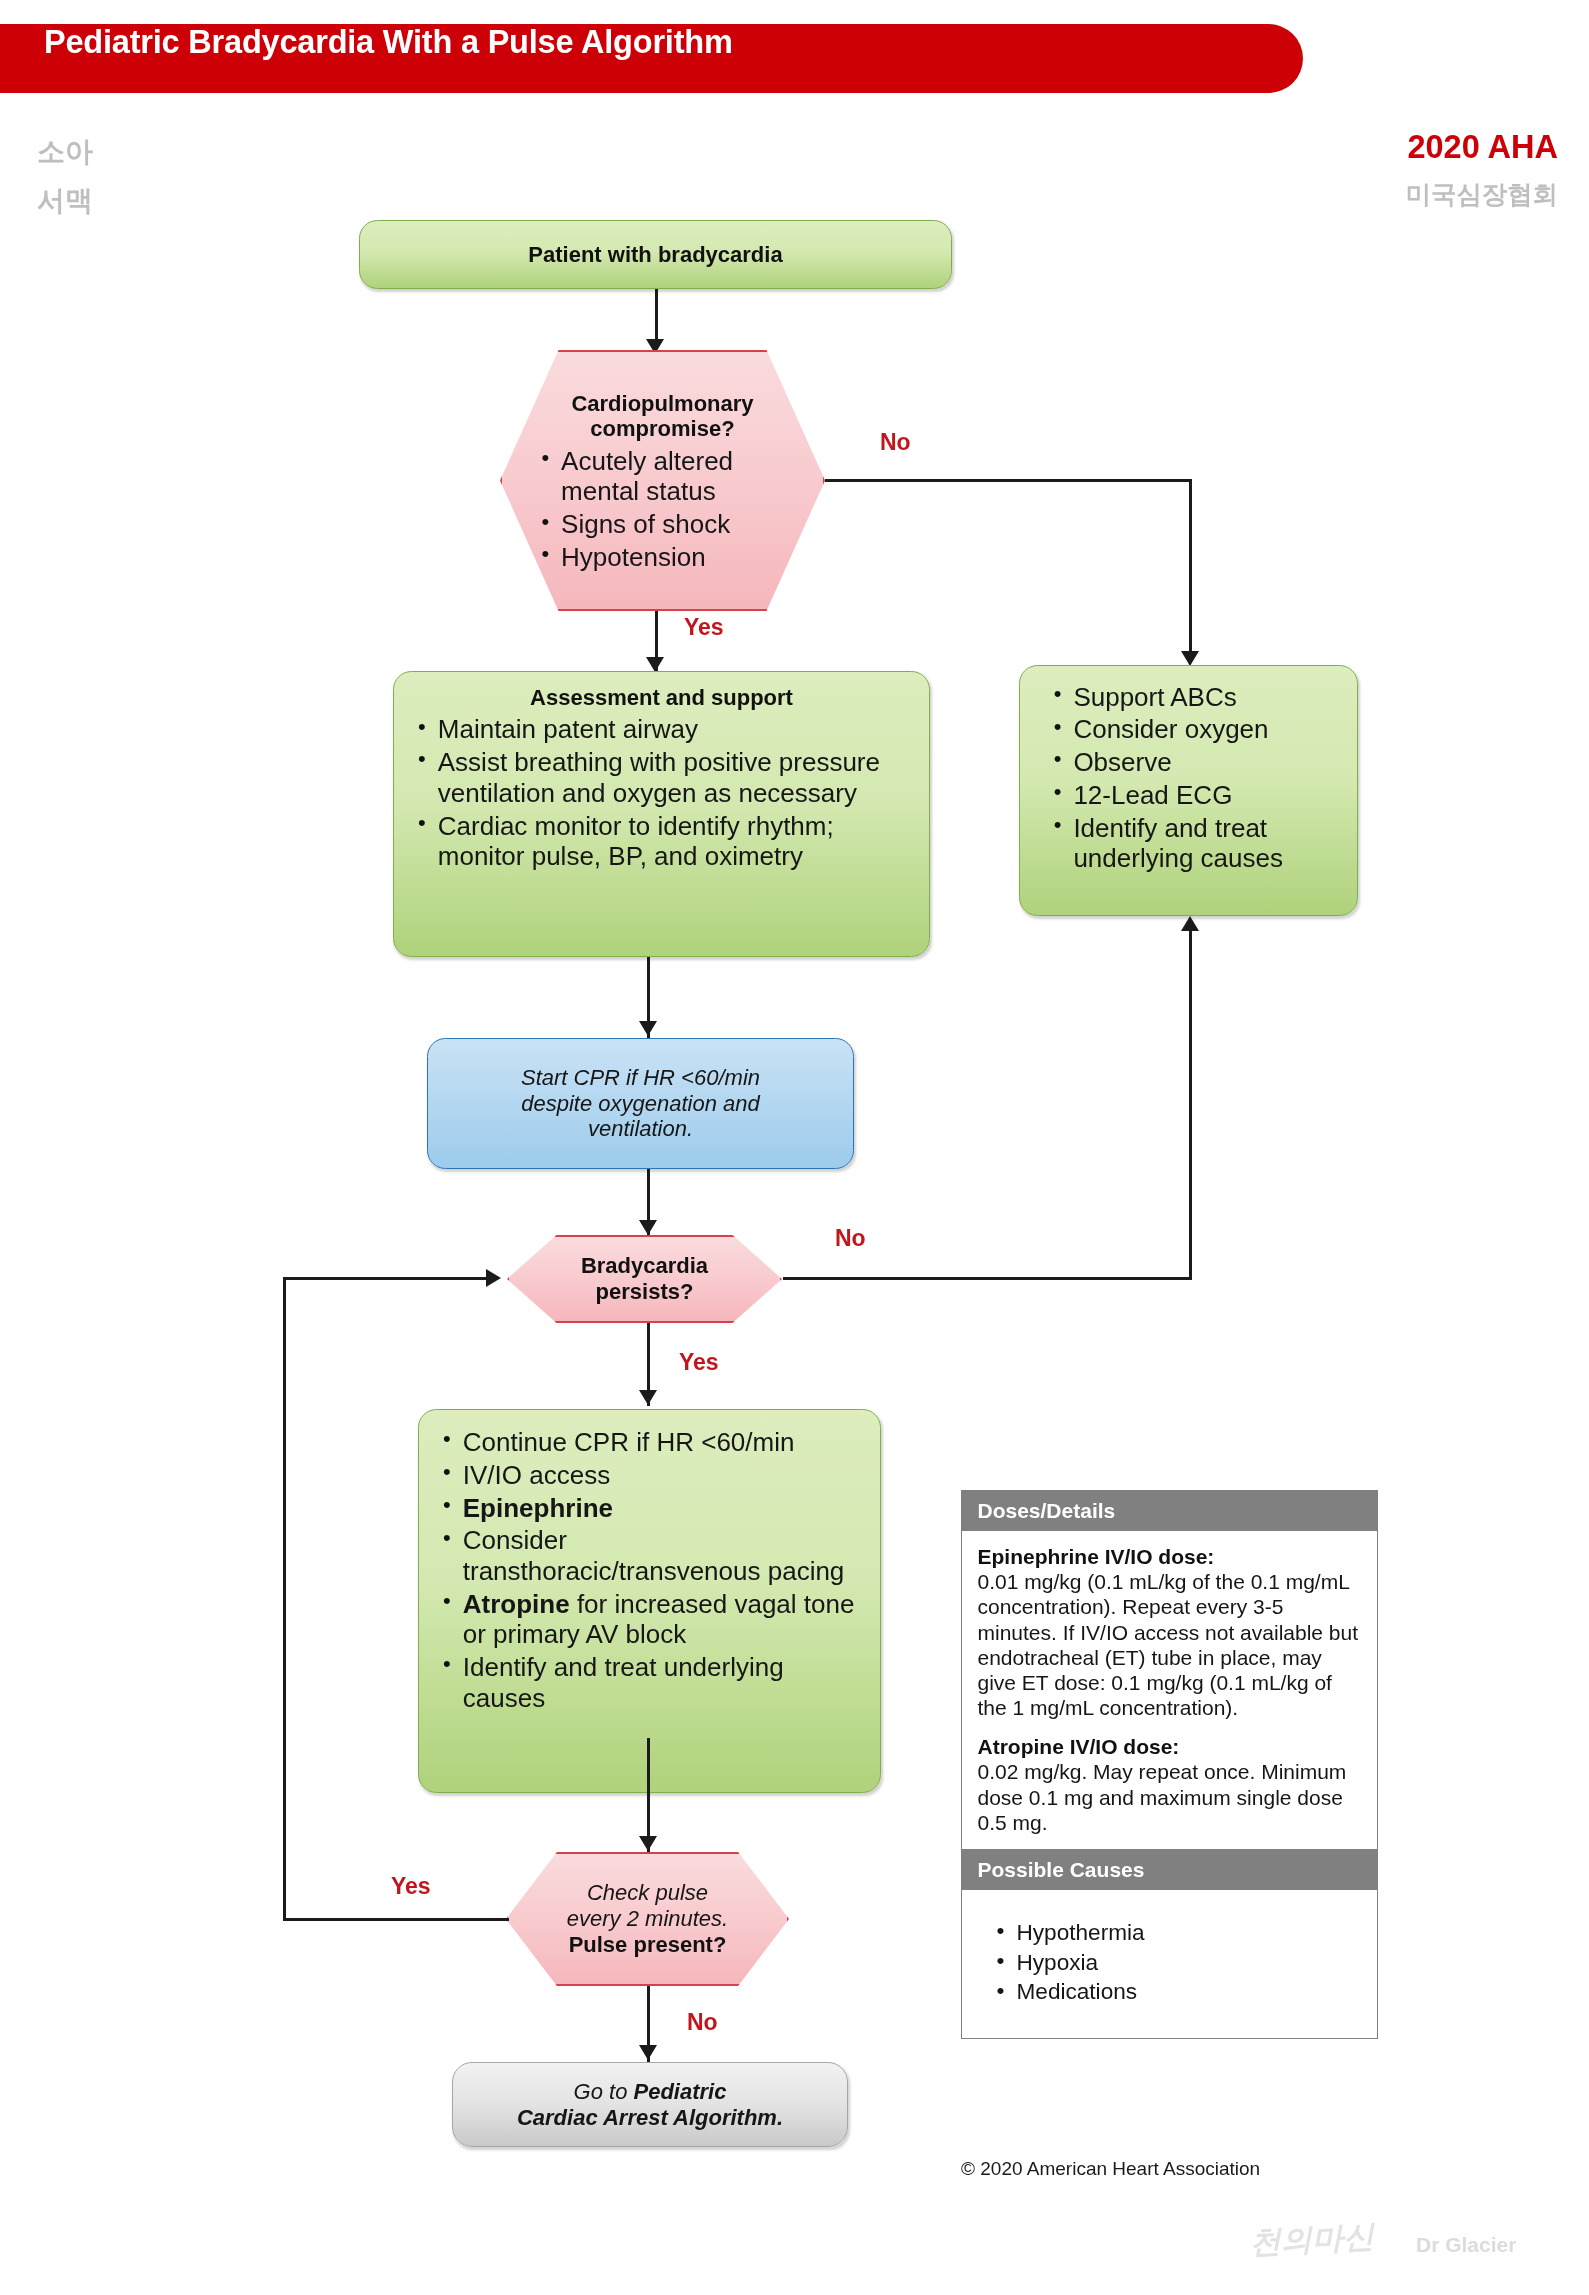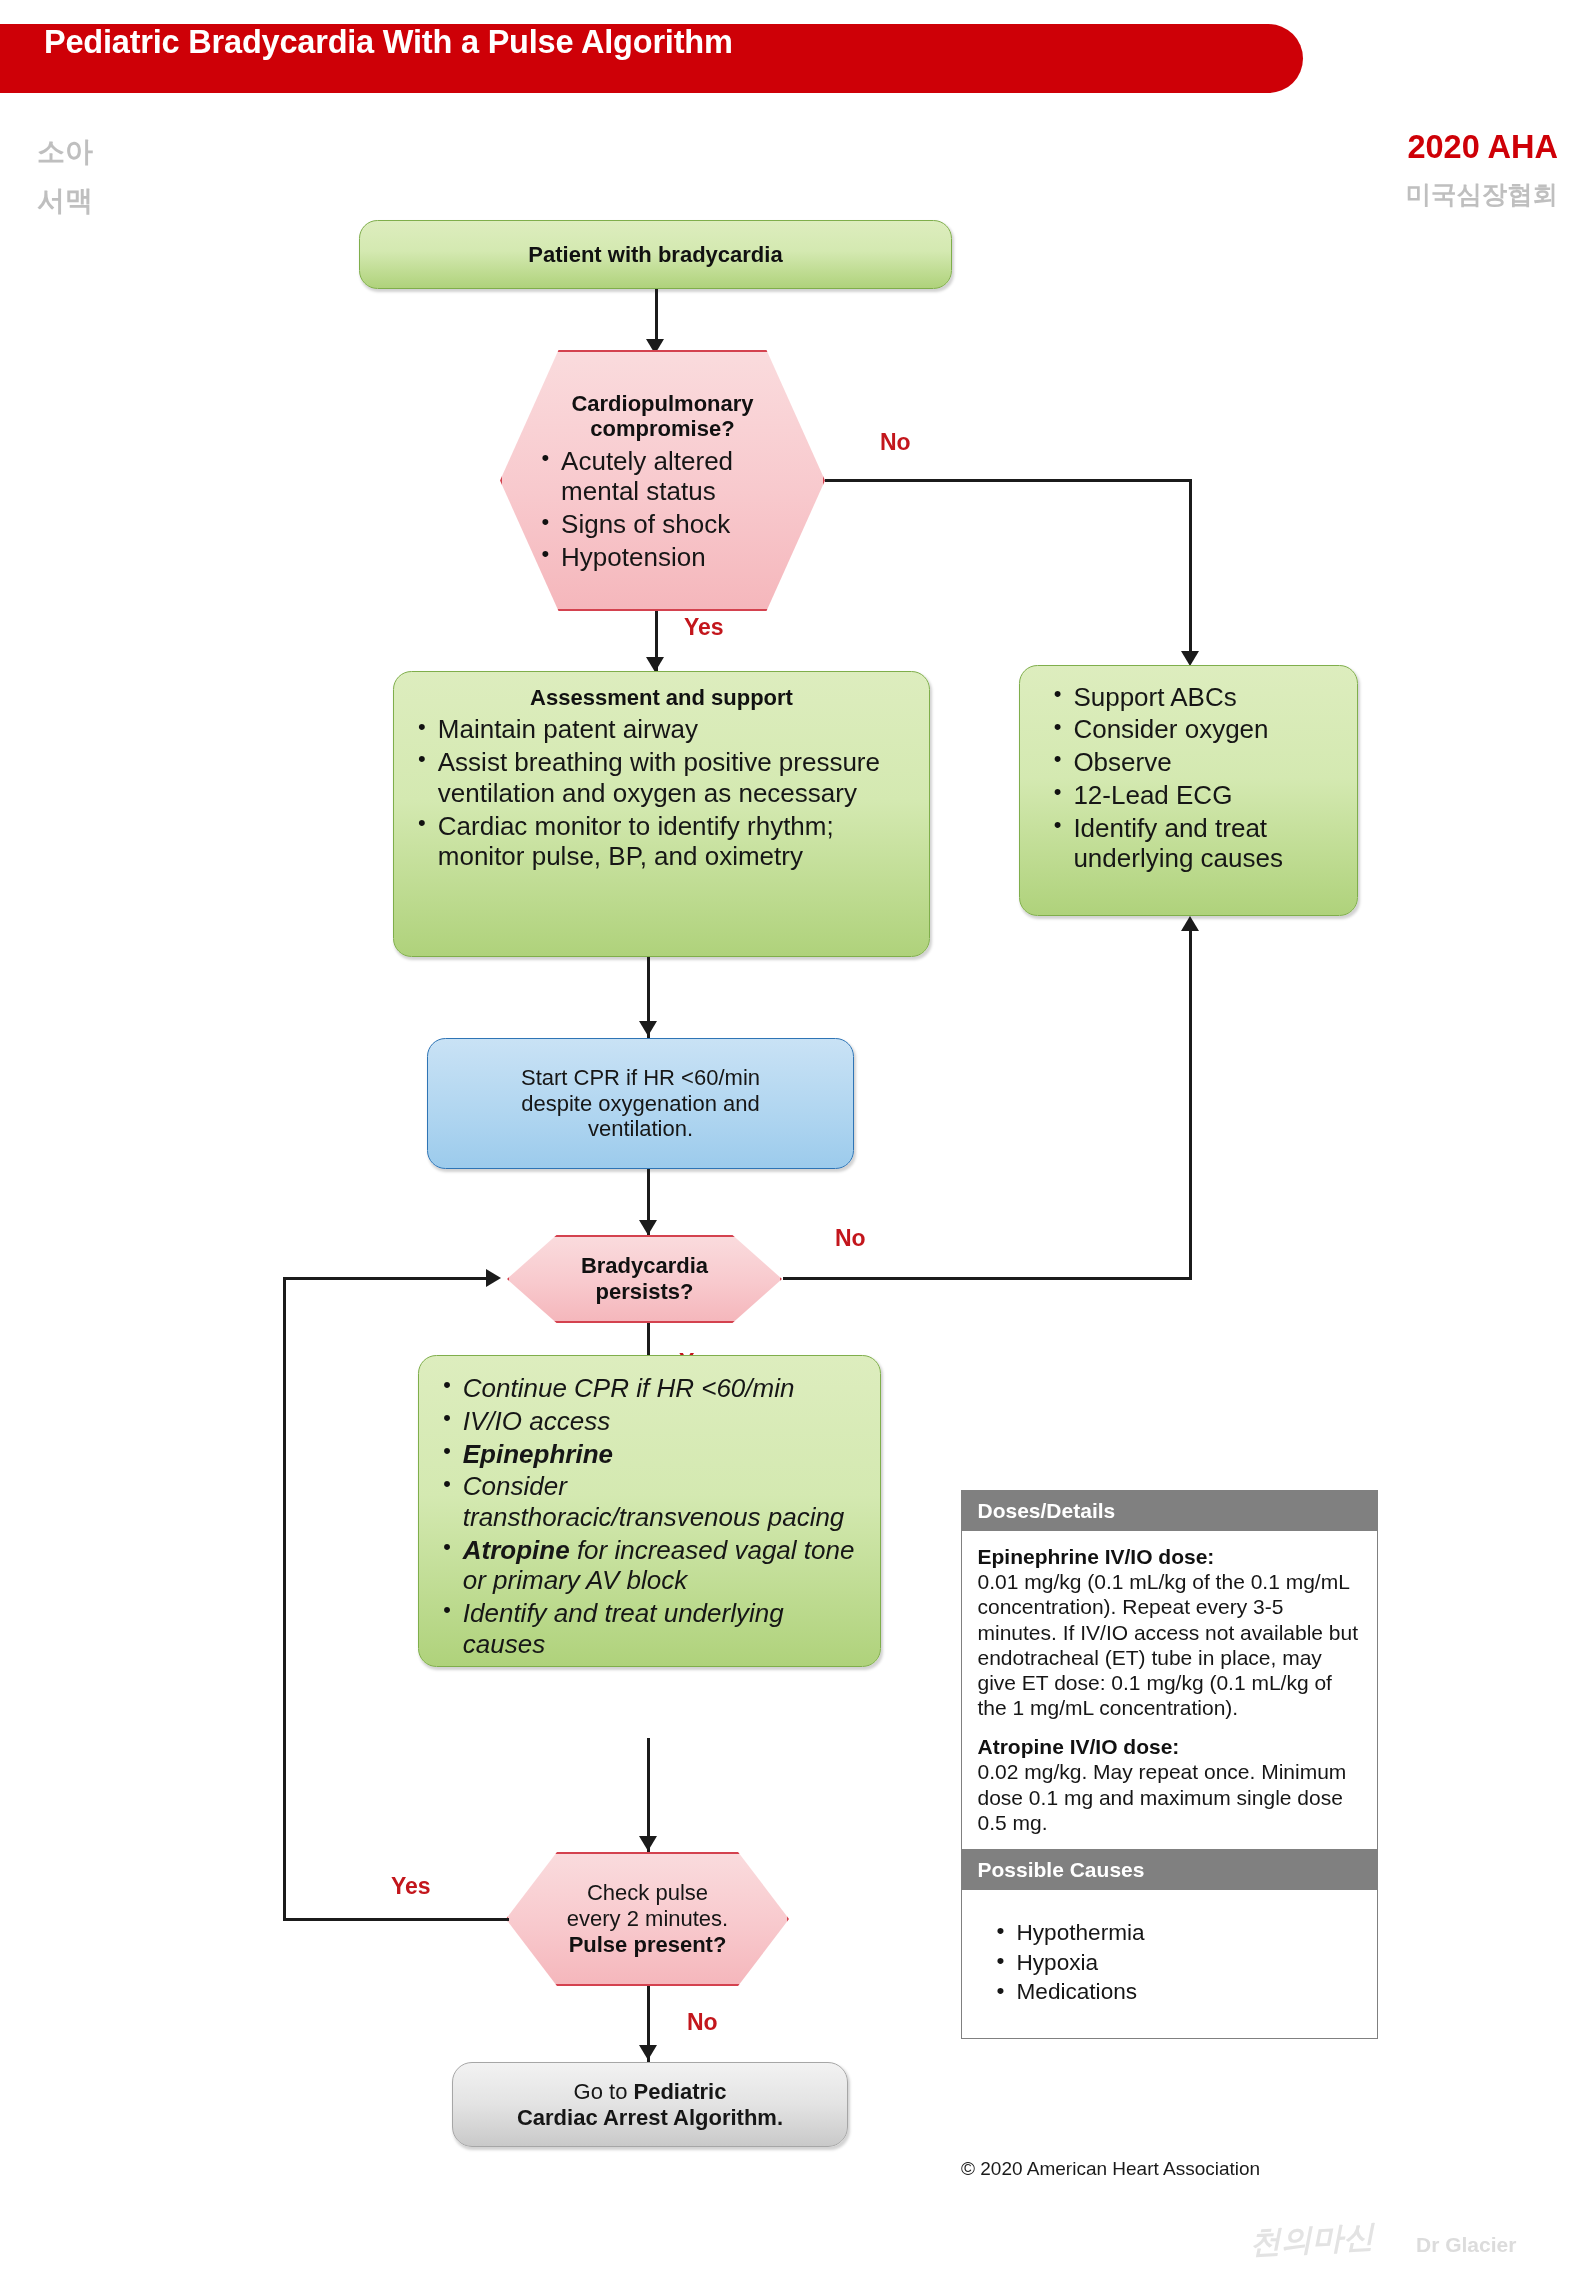--- a/index.html
+++ b/index.html
@@ -58,21 +58,21 @@
     border:2.1px solid #D4424F;
     clip-path:polygon(18% 0%,82% 0%,100% 50%,82% 100%,18% 100%,0% 50%);
     -webkit-clip-path:polygon(18% 0%,82% 0%,100% 50%,82% 100%,18% 100%,0% 50%);
   }
   .hex-wrap{display:flex;align-items:center;justify-content:center;}
 
   .box-title{
     font-weight:bold;font-size:22px;color:#111111;text-align:center;
     line-height:1.16;
   }
-  .box-text{font-size:22px;color:#161616;line-height:1.18;}
+  .box-text{font-size:22px;color:#161616;line-height:1.18;font-style:italic;}
   ul.bul{list-style:none;margin:0;padding:0;}
   ul.bul li{
     position:relative;padding-left:25.4px;margin:0 0 2.1px 0;
     font-size:26px;color:#161616;line-height:1.18;
   }
   ul.bul li:before{
     content:"\2022";position:absolute;left:5.7px;top:-0.7px;font-size:22px;color:#111;
   }
   ul.bul li b{font-weight:bold;}
 
@@ -212,21 +212,21 @@
 
 <div class="ln ln-h abs" style="left:783px;top:1277px;width:409px;"></div>
 <div class="ln ln-v abs" style="left:1189px;top:931px;height:348px;"></div>
 <div class="arw-u abs" style="left:1181px;top:916px;"></div>
 <div class="lbl abs" style="left:835px;top:1225px;">No</div>
 
 <div class="ln ln-v abs" style="left:647px;top:1323px;height:83px;"></div>
 <div class="arw-d abs" style="left:639px;top:1390px;"></div>
 <div class="lbl abs" style="left:679px;top:1349px;">Yes</div>
 
-<div class="abs node green-box" style="left:418px;top:1355px;width:463px;height:312px;padding:17px 18.4px 10px 18.4px;font-style:italic;">
+<div class="abs node green-box" style="left:418px;top:1409px;width:463px;height:384px;padding:17px 18.4px 10px 18.4px;">
   <ul class="bul">
     <li><span>Continue CPR if HR &lt;60/min</span></li>
     <li><span>IV/IO access</span></li>
     <li><b>Epinephrine</b></li>
     <li><span>Consider transthoracic/transvenous pacing</span></li>
     <li><b>Atropine</b><span> for increased vagal tone or primary AV block</span></li>
     <li><span>Identify and treat underlying causes</span></li>
   </ul>
 </div>
 

